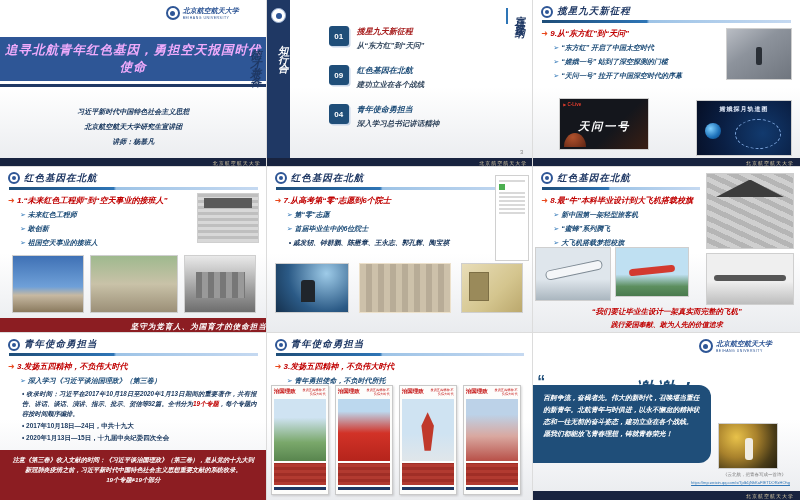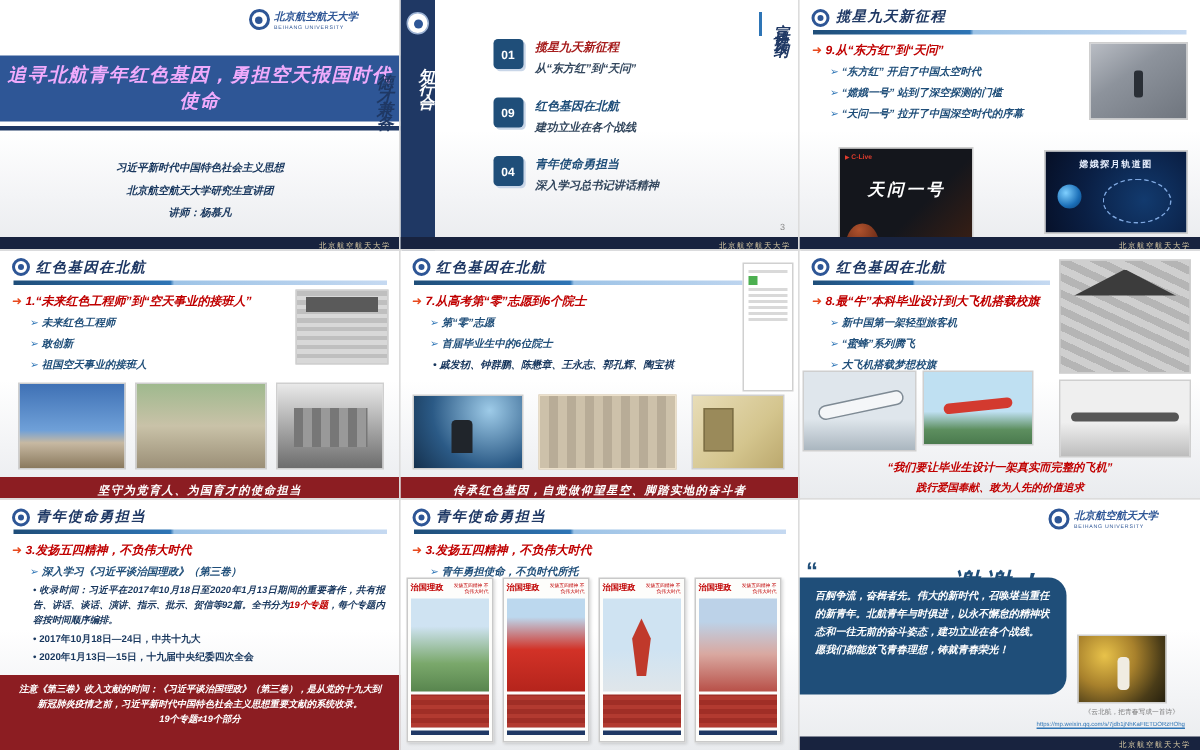--- a/index.html
+++ b/index.html
@@ -14,21 +14,21 @@
   .stitle{font-size:9.5px;font-weight:bold;font-style:italic;color:#1f3864;letter-spacing:1px;}
   .srule{height:3px;margin:2px 9px 0 9px;background:linear-gradient(90deg,#1f4e79 0%,#2e75b6 42%,#9dc3e6 43%,#c5d9f1 100%);}
   .rh{color:#c00000;font-weight:bold;font-style:italic;font-size:8px;margin:5px 8px 0 8px;}
   .rh::before{content:"➜ ";color:#e8491d;font-style:normal;}
   .bl{color:#1f4e79;font-weight:bold;font-style:italic;font-size:7px;margin:4px 0 0 20px;}
   .bl::before{content:"➢ ";color:#2e75b6;font-style:normal;}
   .dotl{color:#17365d;font-weight:bold;font-size:6.5px;margin:3px 0 0 22px;}
   .dotl::before{content:"• ";}
   .photo{position:absolute;border:1px solid #cfcfcf;}
   .navyfoot{position:absolute;left:0;right:0;bottom:0;height:9px;background:#18233f;color:#d8c9a3;font-size:5px;text-align:right;padding:2px 6px 0 0;letter-spacing:1px;}
-  .maroonband{position:absolute;left:0;right:0;bottom:0;height:15px;background:#8c1d22;color:#fff;font-weight:bold;font-style:italic;font-size:7.5px;text-align:center;padding-top:4px;letter-spacing:1px;}
+  .maroonband{position:absolute;left:0;right:0;bottom:0;height:15px;background:#8c1d22;color:#fff;font-weight:bold;font-style:italic;font-size:7.5px;text-align:right;padding-top:4px;letter-spacing:1px;}
   
   .s1-logo{position:absolute;top:6px;right:28px;display:flex;gap:3px;align-items:center;}
   .biglogo{width:14px;height:14px;border-radius:50%;border:2px solid #2e5696;position:relative;background:#fff;}
   .biglogo::after{content:"";position:absolute;left:2.5px;top:2.5px;width:5px;height:5px;border-radius:50%;background:#2e5696;}
   .s1-logotext .cn{font-size:7px;font-weight:bold;color:#2e5696;font-style:italic;}
   .s1-logotext .en{font-size:3.5px;color:#2e5696;letter-spacing:.5px;}
   .s1-band{position:absolute;left:0;right:0;top:37px;height:44px;background:#2e5696;display:flex;align-items:center;justify-content:center;}
   .s1-band-title{color:#f0abfc;font-size:12.5px;font-weight:bold;font-style:italic;letter-spacing:1px;text-align:center;}
   .s1-strip{position:absolute;left:0;right:0;top:84px;height:3px;background:#1f3864;}
   .s1-lines{position:absolute;left:0;right:0;top:102px;text-align:center;color:#17365d;font-weight:bold;font-style:italic;}
@@ -43,21 +43,21 @@
   .s2-items{position:absolute;left:62px;top:26px;}
   .s2-item{display:flex;gap:8px;margin-bottom:14px;align-items:flex-start;}
   .s2-num{width:20px;height:20px;background:#1f4e79;border-radius:3px;color:#fff;font-size:8px;font-weight:bold;display:flex;align-items:center;justify-content:center;box-shadow:1.5px 1.5px 0 #c9d6e8;flex:0 0 auto;}
   .s2-t1{font-size:8px;font-weight:bold;font-style:italic;}
   .s2-t1.red{color:#a61c1c;} .s2-t1.blue{color:#1f4e79;}
   .s2-t2{font-size:7.5px;color:#33475e;font-weight:bold;font-style:italic;margin-top:4px;}
   .s2-page{position:absolute;right:10px;bottom:12px;color:#8a8a8a;font-size:6px;}
   
   .s3-photo{right:8px;top:28px;width:66px;height:52px;background:linear-gradient(145deg,#b9bdc4 0%,#8d939c 40%,#6f757e 100%);}
   .s3-photo::after{content:"";position:absolute;left:45%;top:35%;width:6px;height:18px;background:#2a2f36;border-radius:2px;}
-  .s3-video{left:26px;top:98px;width:90px;height:68px;background:linear-gradient(135deg,#14161c 60%,#3a1f14 100%);color:#fff;}
+  .s3-video{left:26px;top:98px;width:90px;height:52px;background:linear-gradient(135deg,#14161c 60%,#3a1f14 100%);color:#fff;}
   .s3-video .clive{position:absolute;left:3px;top:3px;color:#e03c2d;font-size:4.5px;font-weight:bold;}
   .s3-video .clive::before{content:"▶ ";font-size:4px;}
   .s3-video .vt{position:absolute;left:0;right:0;top:20px;text-align:center;font-size:11px;font-weight:bold;font-style:italic;letter-spacing:2px;}
   .s3-video .mars{position:absolute;left:4px;bottom:2px;width:22px;height:14px;border-radius:50% 50% 0 0/100% 100% 0 0;background:radial-gradient(circle at 40% 30%,#b0522d,#5e2413);}
   .s3-orbit{right:8px;top:100px;width:96px;height:56px;background:radial-gradient(circle at 70% 60%,#123a6e 0%,#0a1f44 55%,#060f26 100%);color:#e8f0ff;}
   .s3-orbit .ot{position:absolute;left:0;right:0;top:4px;text-align:center;font-size:6px;font-weight:bold;letter-spacing:1px;}
   .s3-orbit .earth{position:absolute;left:8px;top:22px;width:16px;height:16px;border-radius:50%;background:radial-gradient(circle at 35% 35%,#7fd0ff,#1b6fb8 60%,#0b3d70);}
   .s3-orbit .ring{position:absolute;right:10px;top:18px;width:46px;height:30px;border:1px dashed #7fa8e0;border-radius:50%;}
   
   .names{color:#17365d;font-weight:bold;font-size:6.8px;margin:4px 0 0 22px;font-style:italic;}
@@ -233,21 +233,20 @@
       <div class="ln"></div>
       <div class="ln"></div>
       <div class="ln"></div>
       <div class="ln"></div>
       <div class="ln"></div>
       <div class="ln"></div>
     </div>
     <div class="photo s5-pa"></div>
     <div class="photo s5-pb"></div>
     <div class="photo s5-pc"></div>
-    <div class="maroonband">传承红色基因，自觉做仰望星空、脚踏实地的奋斗者</div>
   </div>
 
   <div class="slide">
     <div class="shead">
       <span class="slogo"></span>
       <span class="stitle">红色基因在北航</span>
     </div>
     <div class="srule" style="margin-right:100px;"></div>
     <div class="rh" style="width:165px;">8.最“牛”本科毕业设计到大飞机搭载校旗</div>
     <div class="bl">新中国第一架轻型旅客机</div>

